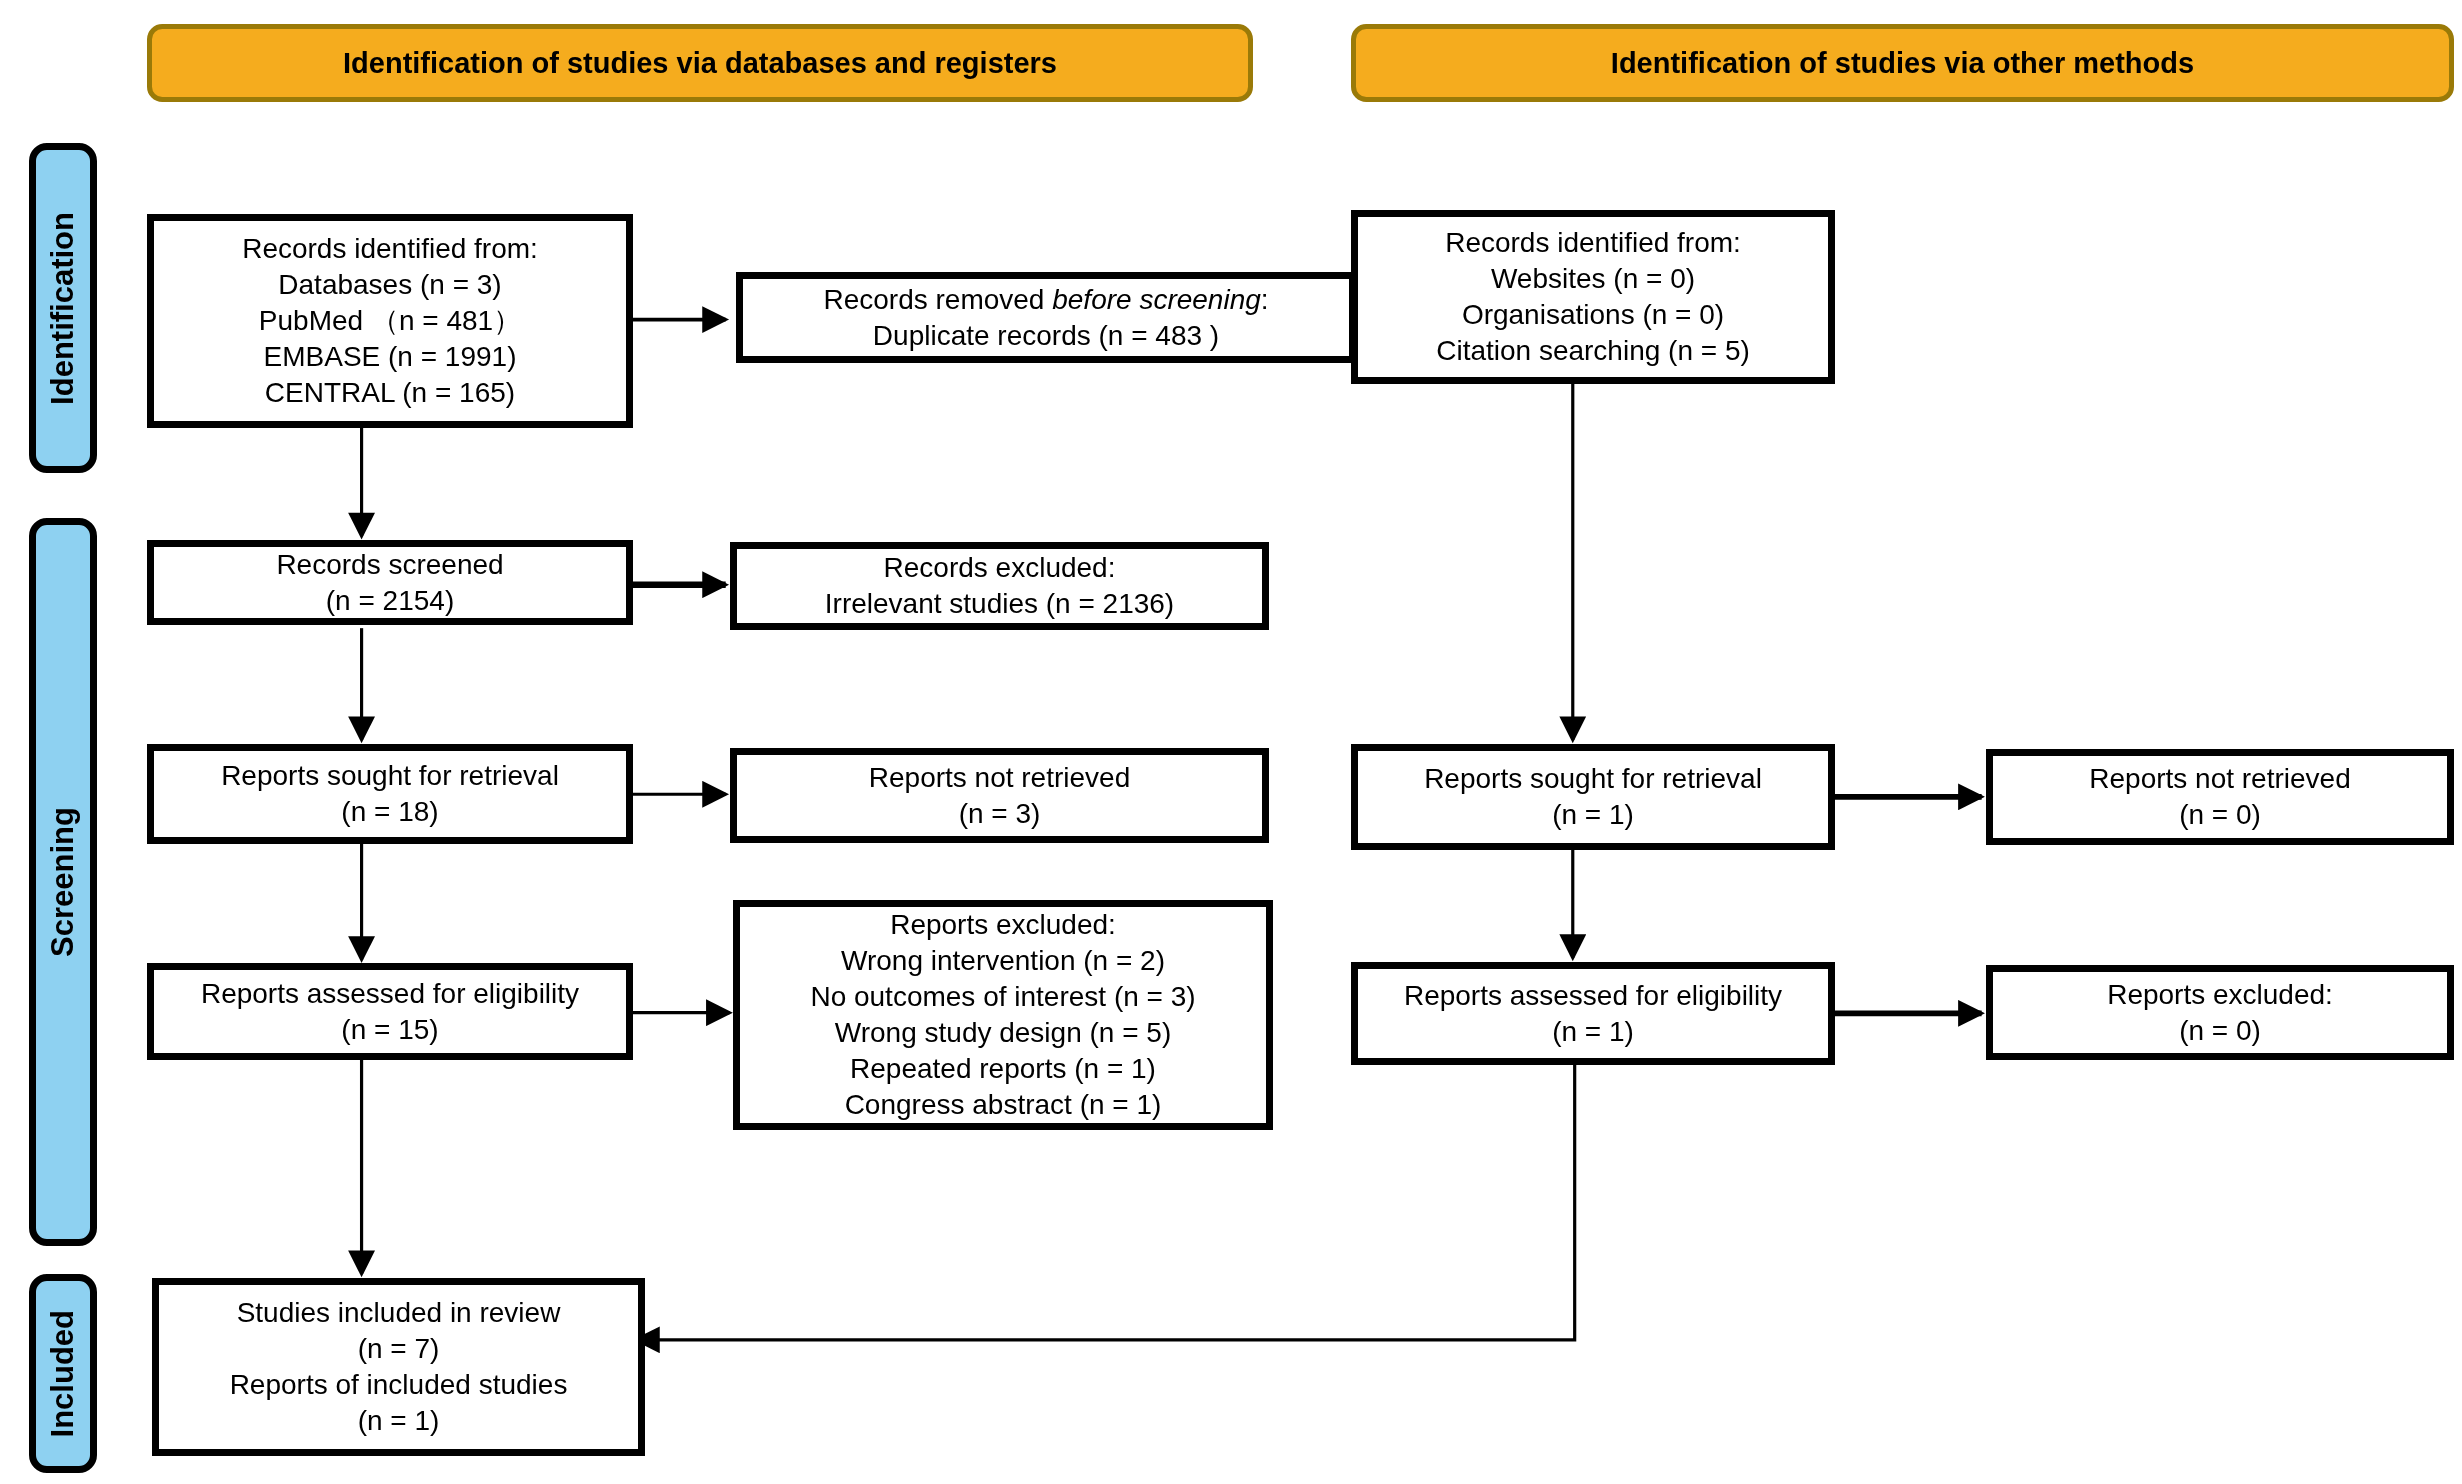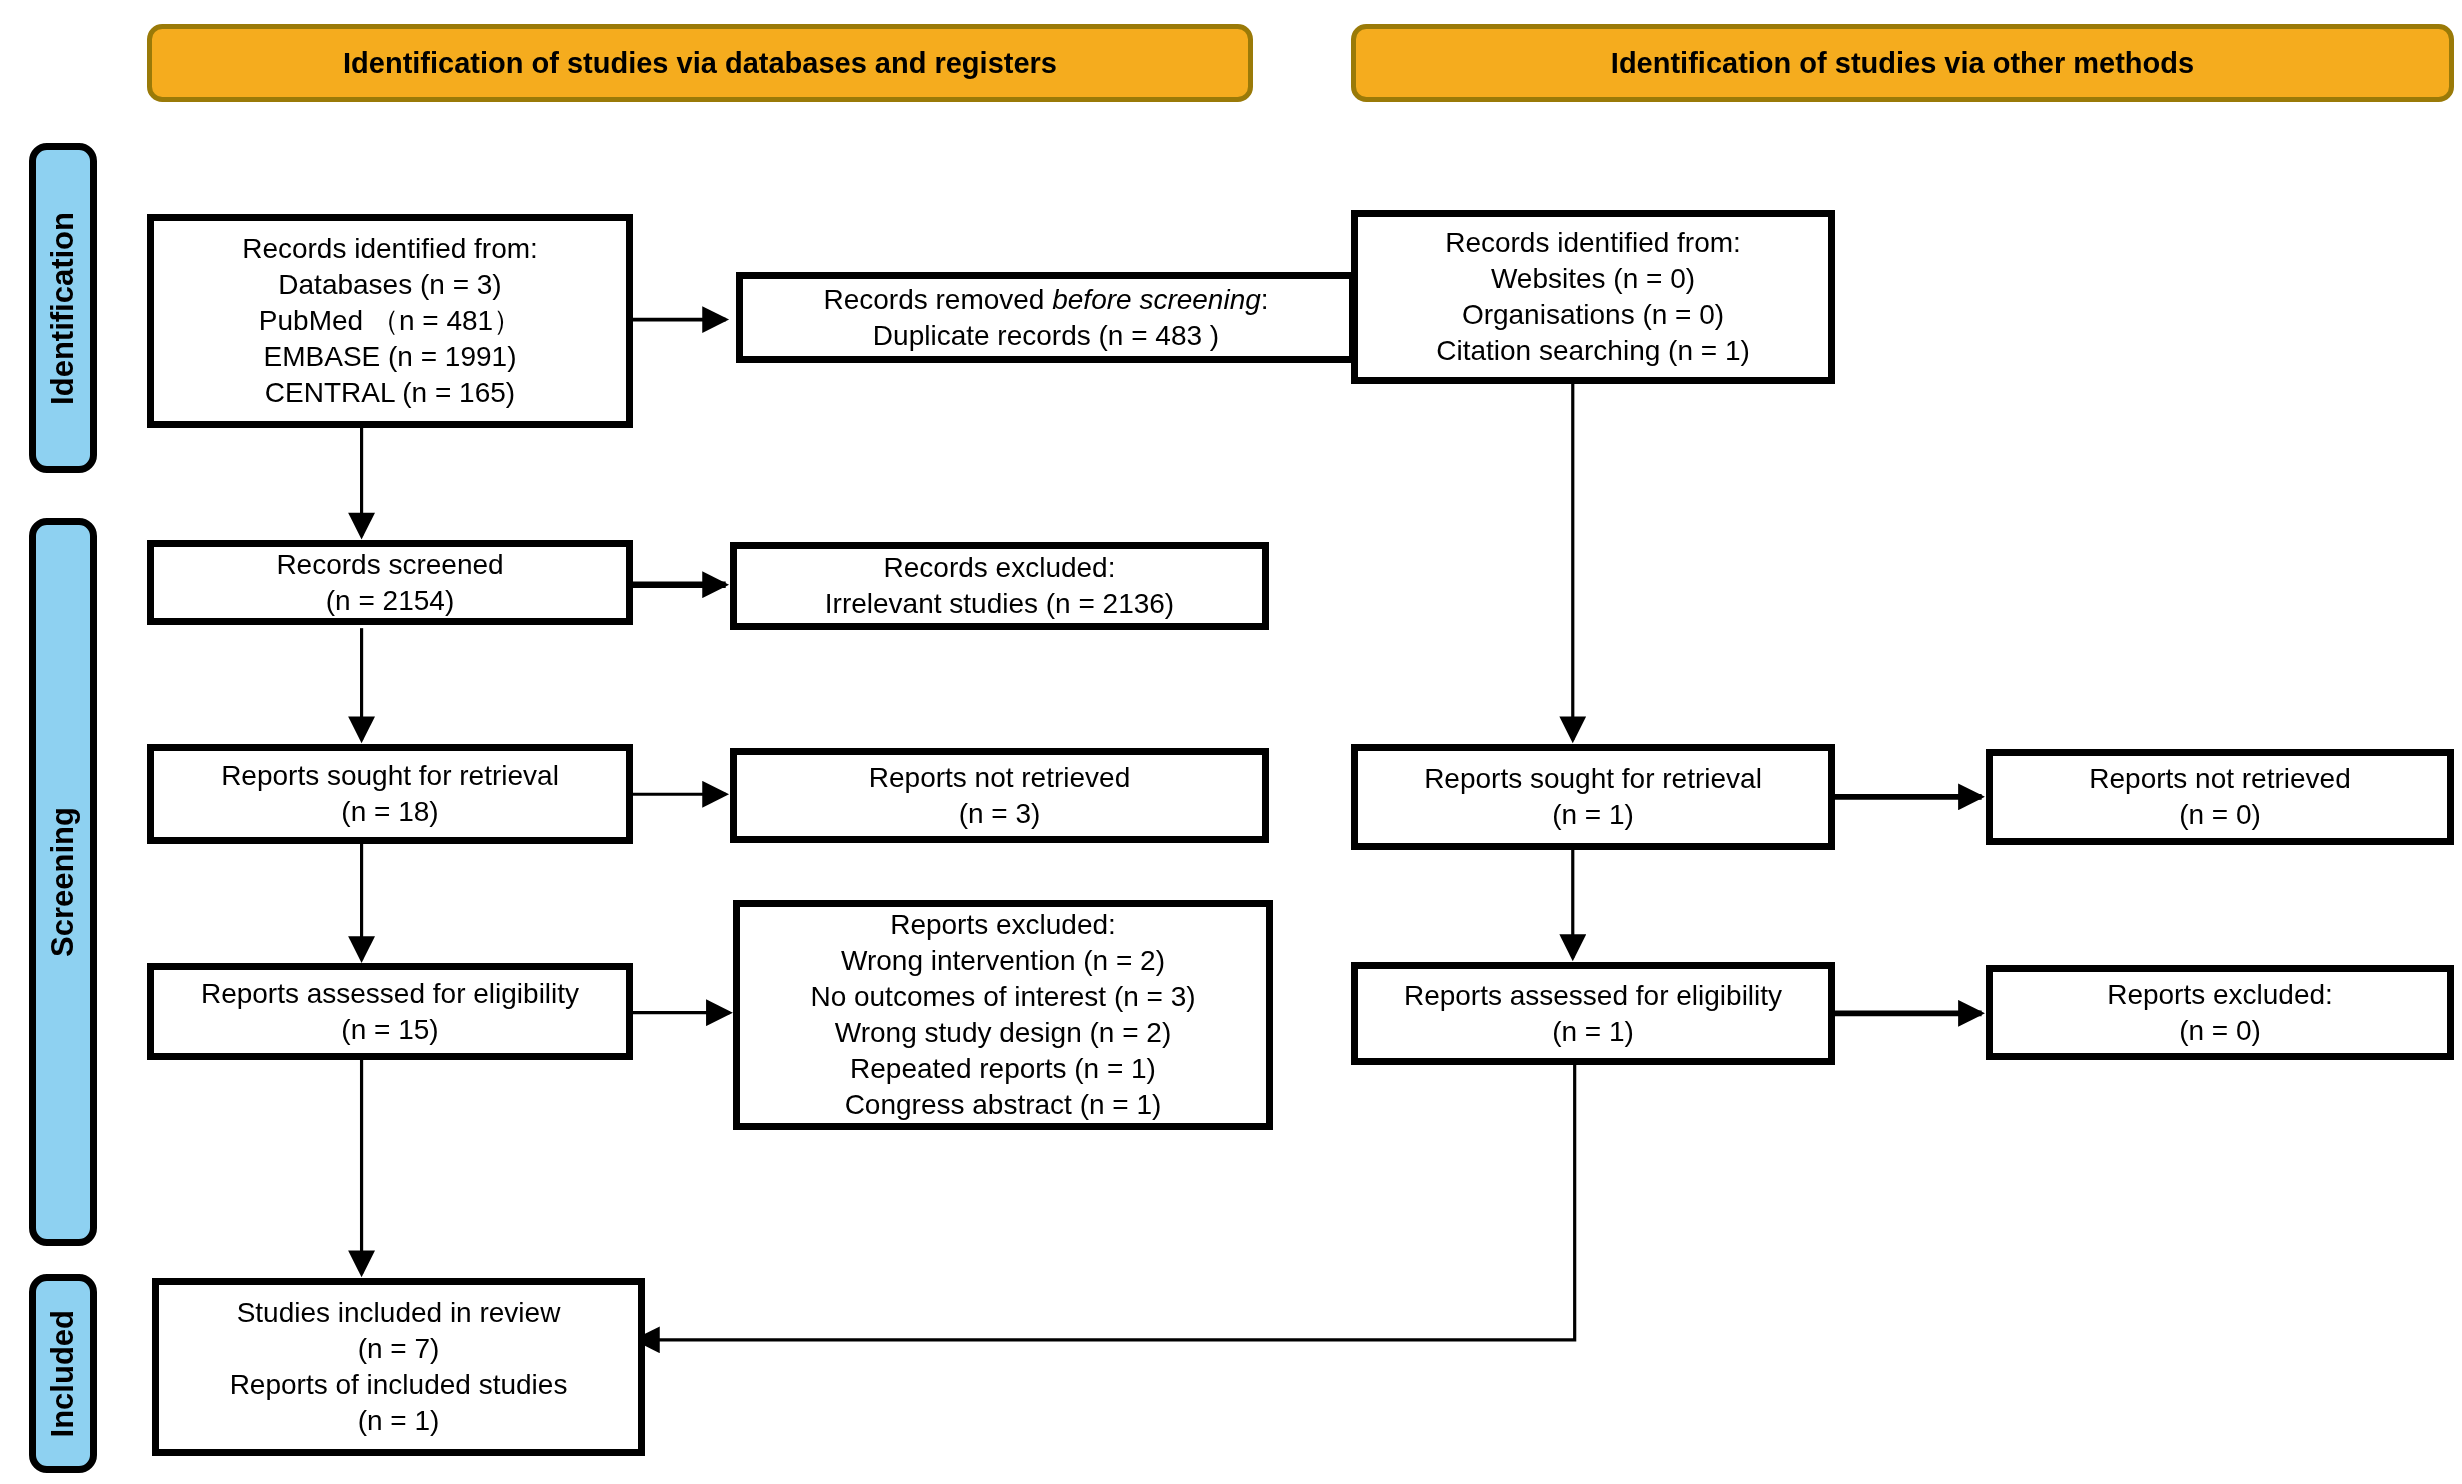--- a/index.html
+++ b/index.html
@@ -102,37 +102,37 @@
 
   <div class="box" style="left:147px;top:963px;width:486px;height:97px;">
     <div class="ln">Reports assessed for eligibility</div>
     <div class="ln">(n = 15)</div>
   </div>
 
   <div class="box big" style="left:733px;top:900px;width:540px;height:230px;">
     <div class="ln">Reports excluded:</div>
     <div class="ln">Wrong intervention (n = 2)</div>
     <div class="ln">No outcomes of interest (n = 3)</div>
-    <div class="ln">Wrong study design (n = 2)</div>
+    <div class="ln">Wrong study design (n = 5)</div>
     <div class="ln">Repeated reports (n = 1)</div>
     <div class="ln">Congress abstract (n = 1)</div>
   </div>
 
   <div class="box" style="left:140px;top:1278px;width:493px;height:178px;margin-left:12px;">
     <div class="ln">Studies included in review</div>
     <div class="ln">(n = 7)</div>
     <div class="ln">Reports of included studies</div>
     <div class="ln">(n = 1)</div>
   </div>
 
   <div class="box" style="left:1351px;top:210px;width:484px;height:174px;">
     <div class="ln">Records identified from:</div>
     <div class="ln">Websites (n = 0)</div>
     <div class="ln">Organisations (n = 0)</div>
-    <div class="ln">Citation searching (n = 1)</div>
+    <div class="ln">Citation searching (n = 5)</div>
   </div>
 
   <div class="box" style="left:1351px;top:744px;width:484px;height:106px;">
     <div class="ln">Reports sought for retrieval</div>
     <div class="ln">(n = 1)</div>
   </div>
 
   <div class="box" style="left:1986px;top:749px;width:468px;height:96px;">
     <div class="ln">Reports not retrieved</div>
     <div class="ln">(n = 0)</div>

